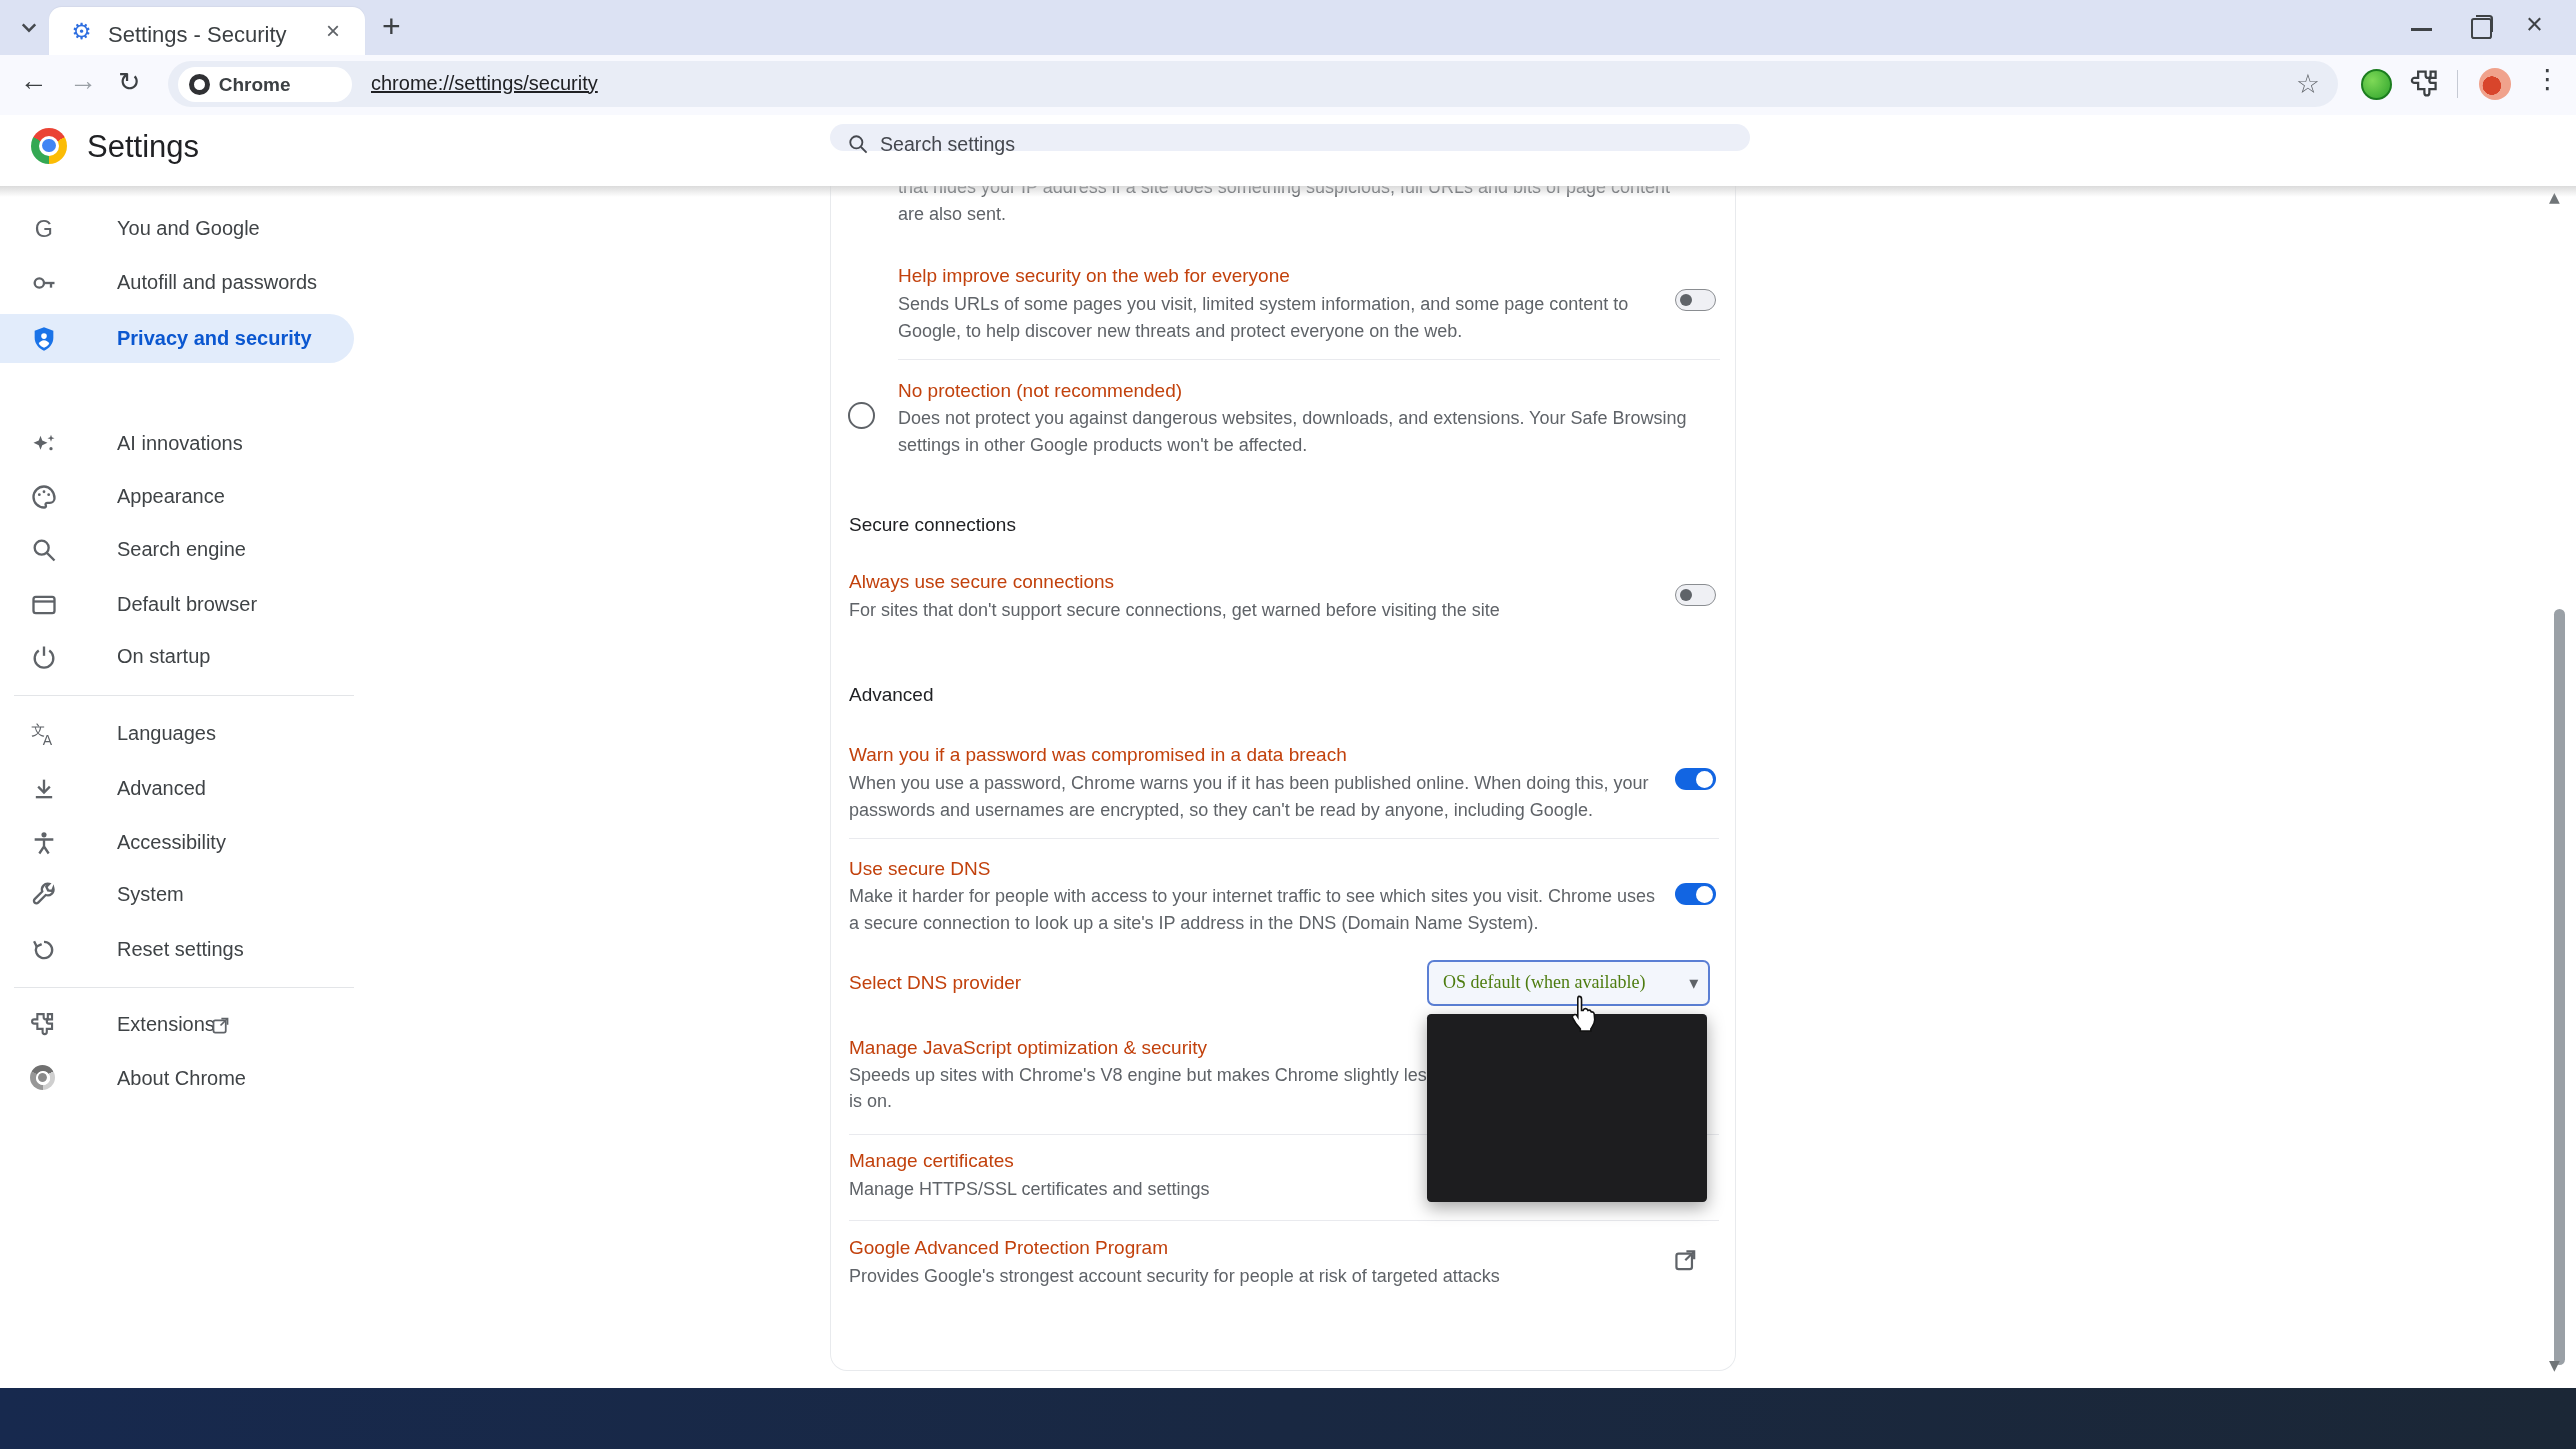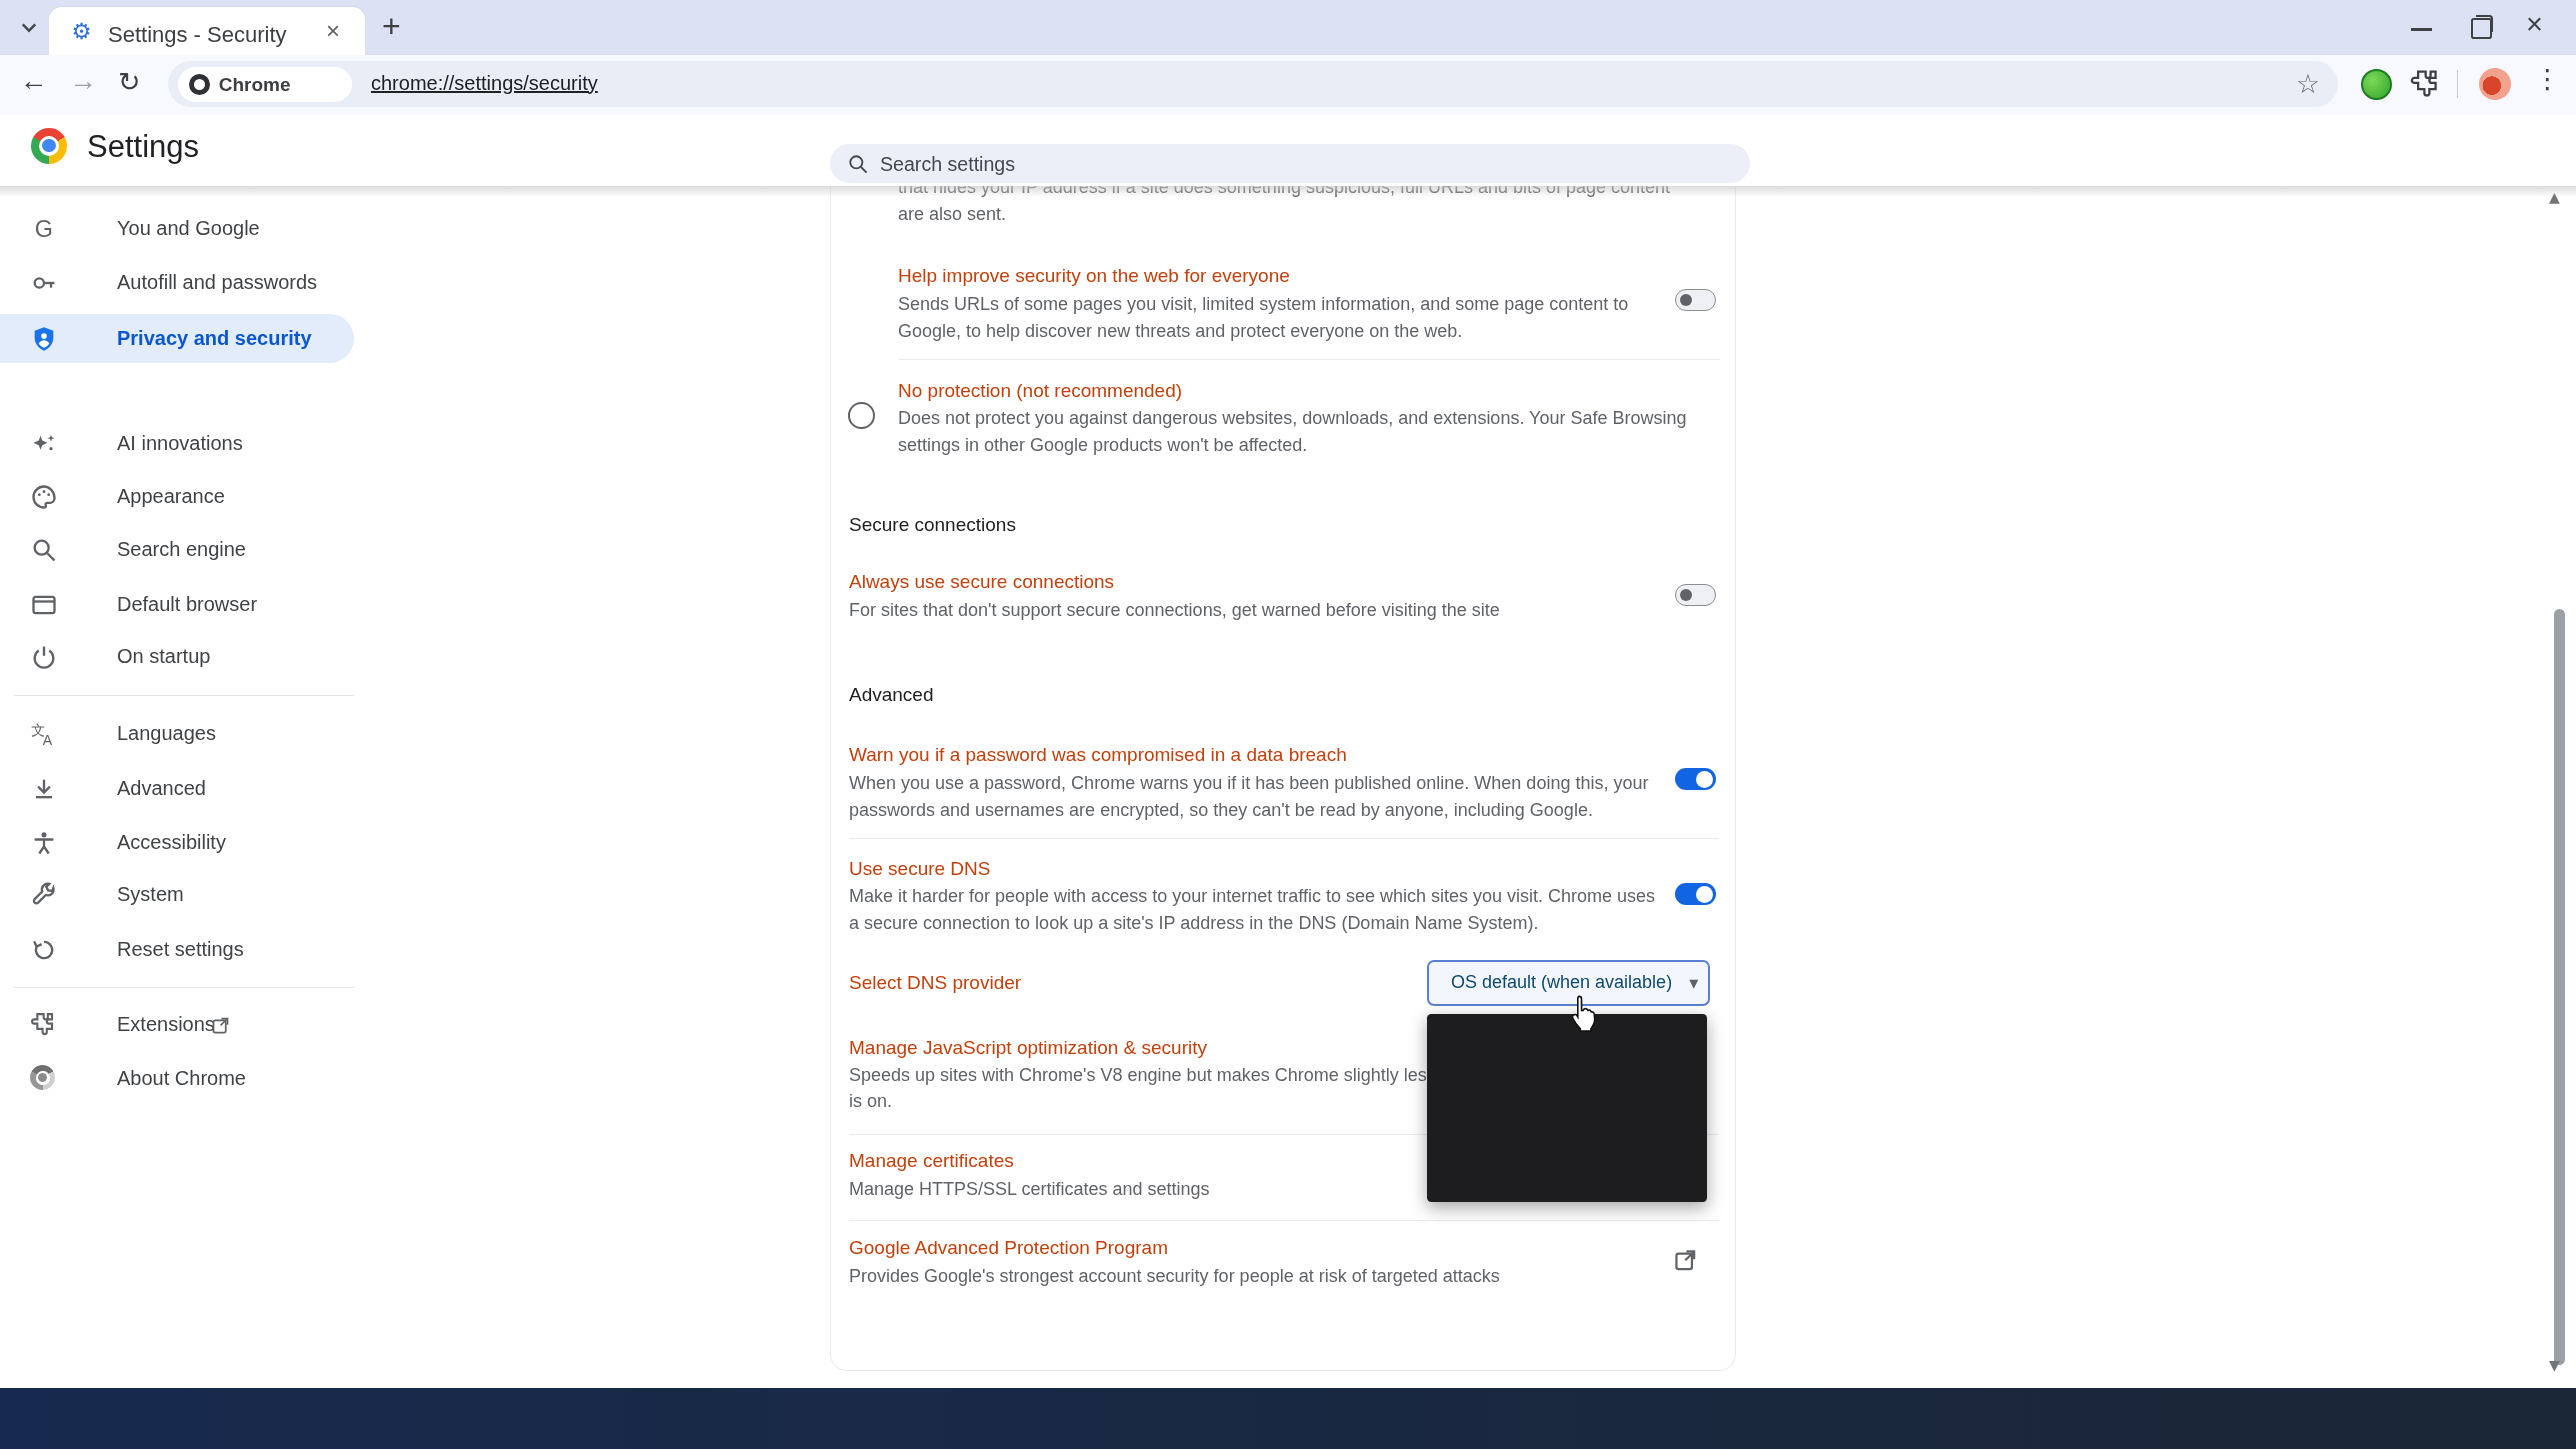--- a/index.html
+++ b/index.html
@@ -42,21 +42,21 @@
   #avatar{left:2479px;top:12.6px;width:32px;height:32px;border-radius:50%;background:radial-gradient(circle at 40% 55%,#d8452b 0 35%,#f0a28c 36% 100%);}
   #kebab{left:2534px;top:8.4px;font-size:26.6px;color:#3c4043;font-family:"DejaVu Sans",sans-serif;}
 
   
   #appheader{left:0;top:115px;width:2576px;height:71px;background:#fff;}
   .chromelogo{border-radius:50%;background:conic-gradient(from -60deg,#ea4335 0 120deg,#fbbc05 0 240deg,#34a853 0 360deg);}
   .chromelogo::before{content:"";position:absolute;left:22%;top:22%;width:56%;height:56%;border-radius:50%;background:#fff;}
   .chromelogo::after{content:"";position:absolute;left:31%;top:31%;width:38%;height:38%;border-radius:50%;background:#4285f4;}
   #hdr-logo{left:31px;top:12.6px;width:36px;height:36px;}
   #hdr-title{left:87px;top:14px;font-size:31px;color:#202124;}
-  #searchbox{left:830px;top:29px;width:920px;height:39px;background:#eceff8;border-radius:20px;}
+  #searchbox{left:830px;top:9px;width:920px;height:27px;background:#eceff8;border-radius:20px;}
   #search-ic{left:17px;top:9px;}
   #search-ph{left:50px;top:9px;font-size:19.6px;color:#44474e;}
   #hdr-shadow{left:0;top:186px;width:2576px;height:11.2px;background:linear-gradient(#c9c9c9aa,transparent);z-index:3;}
 
   
   .sb-item{left:0;width:354px;height:50px;cursor:pointer;}
   .sb-label{position:absolute;left:85px;top:12.6px;font-size:20px;color:#3f4346;white-space:nowrap;margin-left:32px;}
   .icn{position:absolute;left:30px;top:11.2px;width:28px;height:28px;}
   #sb-privacy{background:#e2ecfb;border-radius:0 25px 25px 0;height:49px;}
   #sb-privacy .sb-label{color:#0b57d0;font-weight:600;}
@@ -71,21 +71,21 @@
   .sect{font-size:19px;color:#202124;}
   .divider{height:1.4px;background:#e9eaee;}
   .toggle{width:41px;height:22.4px;border-radius:11.2px;}
   .toggle[data-state="on"]{background:#1265e2;}
   .toggle[data-state="on"]::after{content:"";position:absolute;right:2.8px;top:2.8px;width:17px;height:17px;border-radius:50%;background:#fff;}
   .toggle[data-state="off"]{background:#eff0f4;border:1.4px solid #8a8d91;box-sizing:border-box;}
   .toggle[data-state="off"]::after{content:"";position:absolute;left:3.5px;top:3.5px;width:12.6px;height:12.6px;border-radius:50%;background:#5f6368;}
   #radio-np{width:26.6px;height:26.6px;border-radius:50%;border:2.1px solid #5f6368;box-sizing:border-box;background:#fff;}
   #dns-select{left:596px;top:774px;width:283px;height:46px;background:#f3f6fc;border:2.1px solid #5b7fd4;
               border-radius:7px;box-sizing:border-box;z-index:4;}
-  #dns-select-label{position:absolute;left:22px;top:9.8px;font-size:18px;color:#0c4a6e;white-space:nowrap;}
+  #dns-select-label{position:absolute;left:14px;top:9.8px;font-size:18px;color:#4d7c0f;white-space:nowrap;font-family:Liberation Serif, serif;}
   #dns-arrow{position:absolute;right:9.8px;top:9.8px;font-size:18px;color:#5f6368;font-family:"DejaVu Sans",sans-serif;}
   #dns-menu{left:596px;top:828px;width:280px;height:188px;background:#1d1d1f;border-radius:4.2px;
             box-shadow:0 5.6px 17px rgba(0,0,0,.35);z-index:5;}
 
   
   .scl{color:#707578;font-size:14px;font-family:"DejaVu Sans",sans-serif;}
   #sc-thumb{left:2554px;top:609px;width:11.2px;height:756px;background:#9aa0a6;border-radius:5.6px;}
 
   
   #taskbar{left:0;top:1388px;width:2576px;height:61px;background:linear-gradient(90deg,#17294e,#1b2736);}

